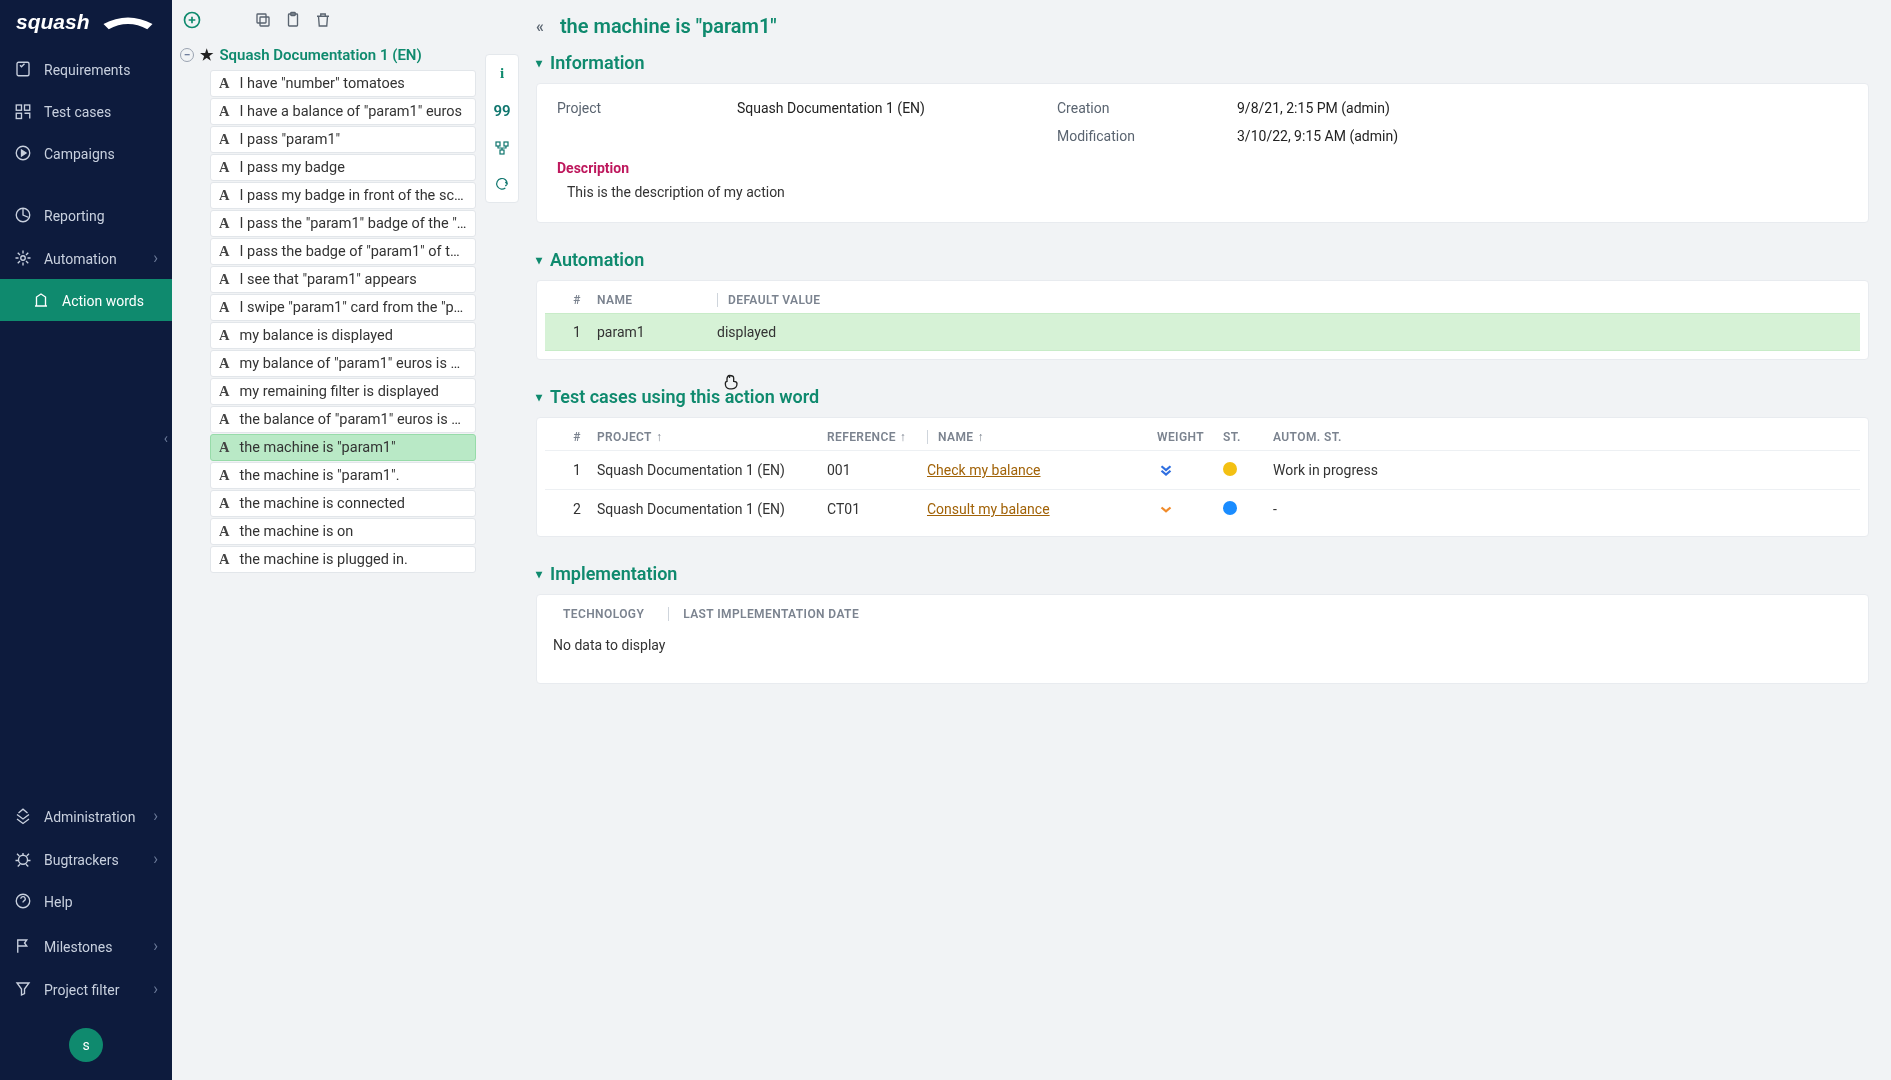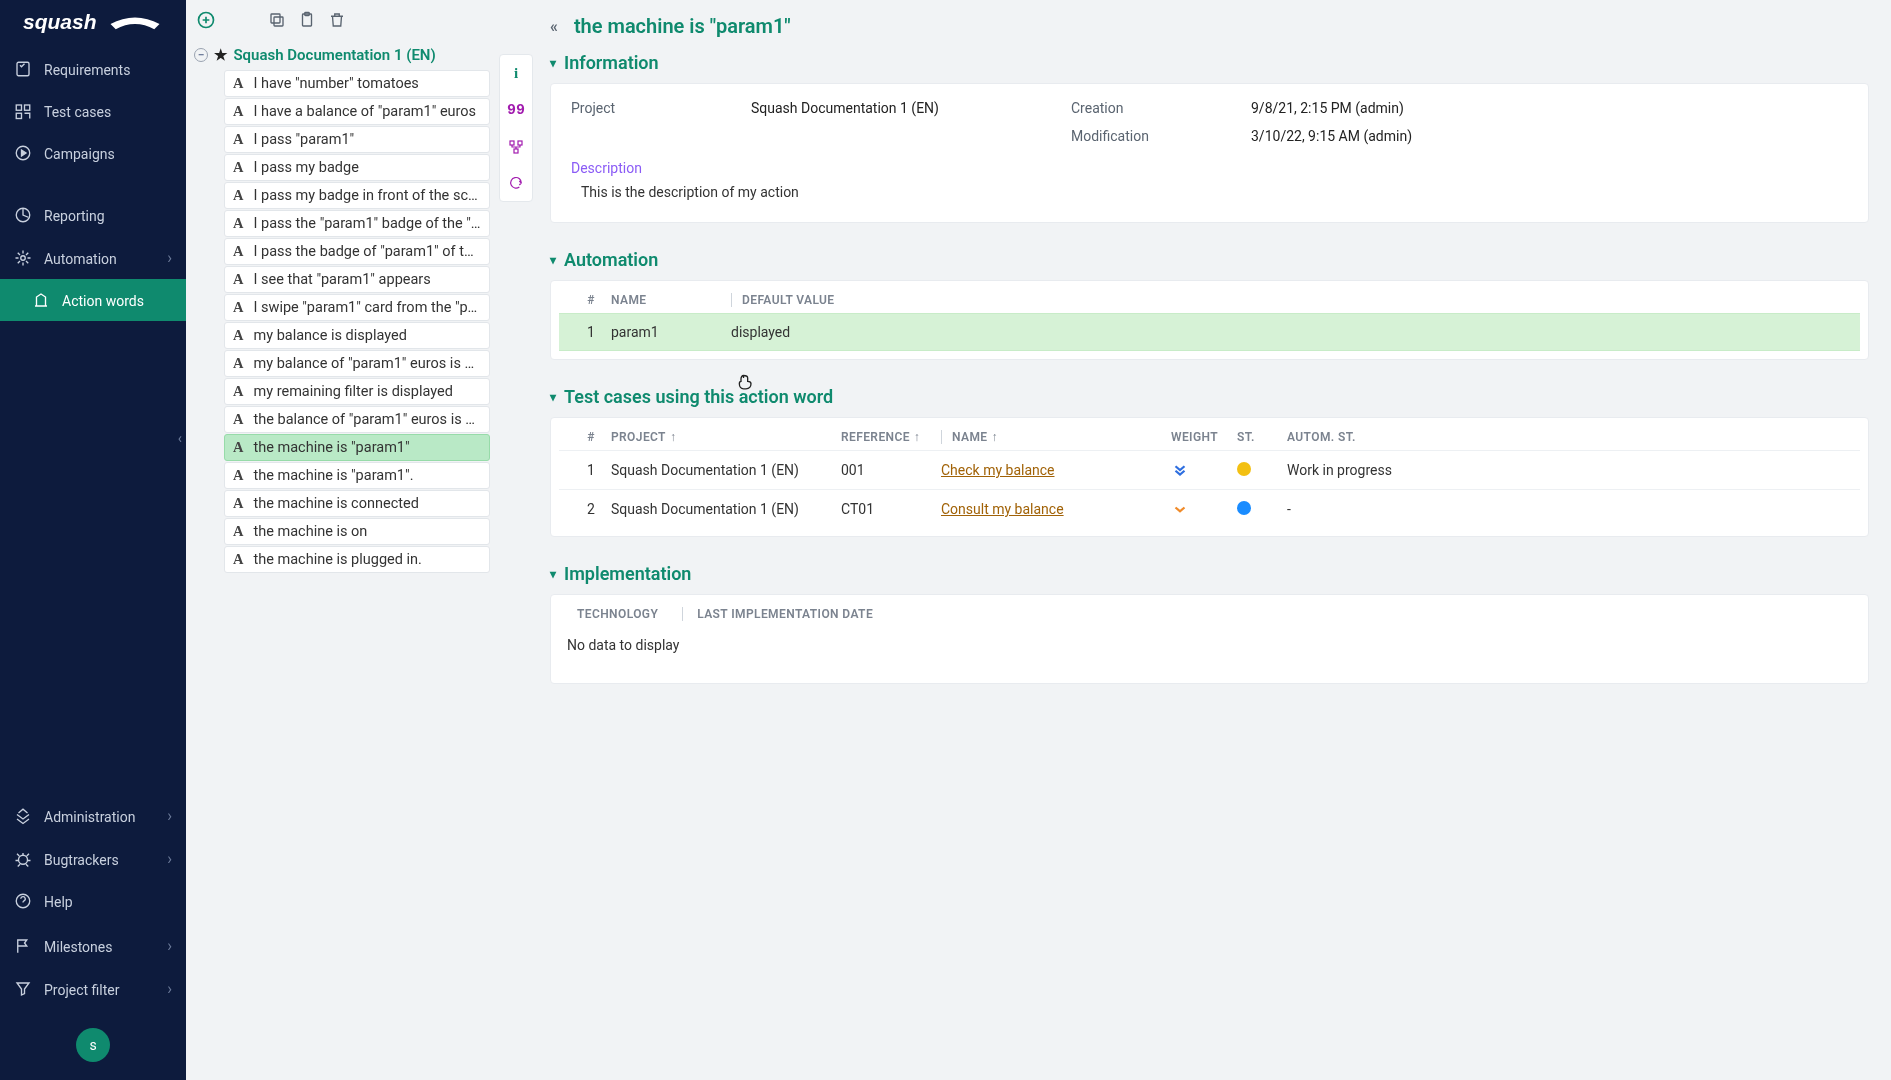--- a/index.html
+++ b/index.html
@@ -8,21 +8,21 @@
   font-size: 14px;
   color: #333;
   background: #f1f3f5;
   width: 1891px;
   height: 1080px;
   overflow: hidden;
   display: flex;
 }
 
 .sidebar {
-  width: 186px;
+  width: 172px;
   background: #0d1b3d;
   color: #c8d0de;
   display: flex;
   flex-direction: column;
   flex-shrink: 0;
   position: relative;
 }
 .logo {
   height: 48px;
   display: flex;
@@ -156,24 +156,23 @@
   border-radius:4px;
   border:1px solid #e4e8ec;
   width:34px;
   display:flex;
   flex-direction:column;
   align-items:center;
   padding:10px 0;
   gap:20px;
 }
 .vstrip .vbtn {
-  color:#a21caf;
+  color:#0f766e;
   font-size:15px;
   cursor:pointer;
-  font-family:Liberation Mono, monospace;
 }
 
 
 .main {
   flex:1;
   padding: 14px 22px 20px 14px;
   overflow-y:auto;
 }
 .title-row {
   display:flex;
@@ -204,21 +203,21 @@
 .info-grid {
   display:grid;
   grid-template-columns: 160px 300px 160px 300px;
   row-gap:12px;
   column-gap: 20px;
   margin-bottom: 16px;
 }
 .info-label { color:#5a6470; }
 .info-value { color:#222; }
 .desc-block { margin-top: 4px; }
-.desc-label { color:#8b5cf6; margin-bottom:8px; }
+.desc-label { color:#be185d; margin-bottom:8px;font-weight:bold; }
 .desc-text { padding-left:10px; }
 .thead {
   display:grid;
   color:#7b838f;
   font-size:12px;
   letter-spacing:.4px;
   font-weight:600;
   text-transform:uppercase;
   padding:6px 12px;
   align-items:center;

